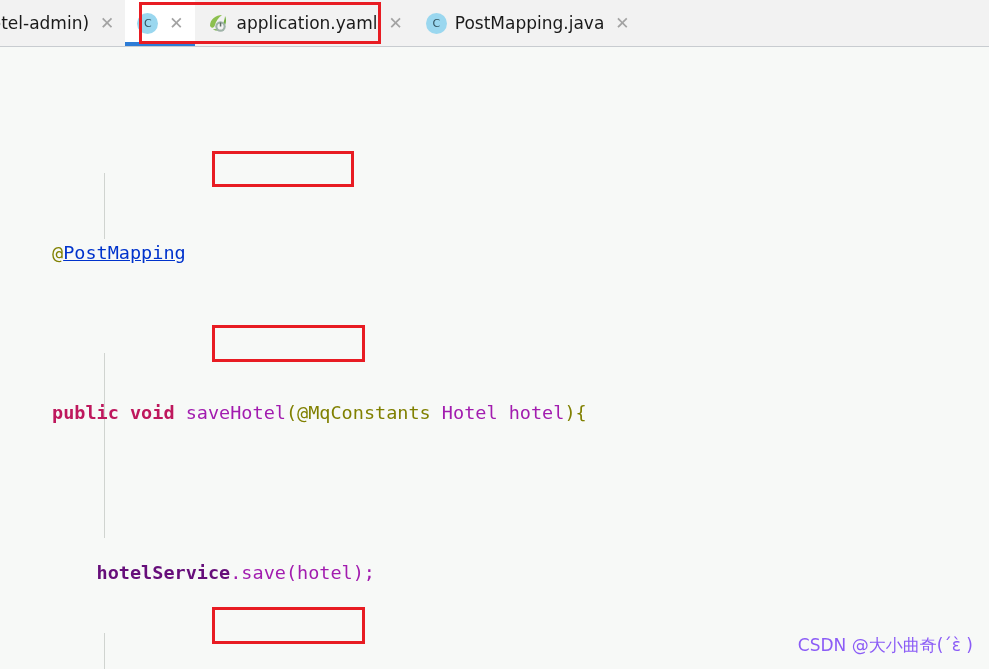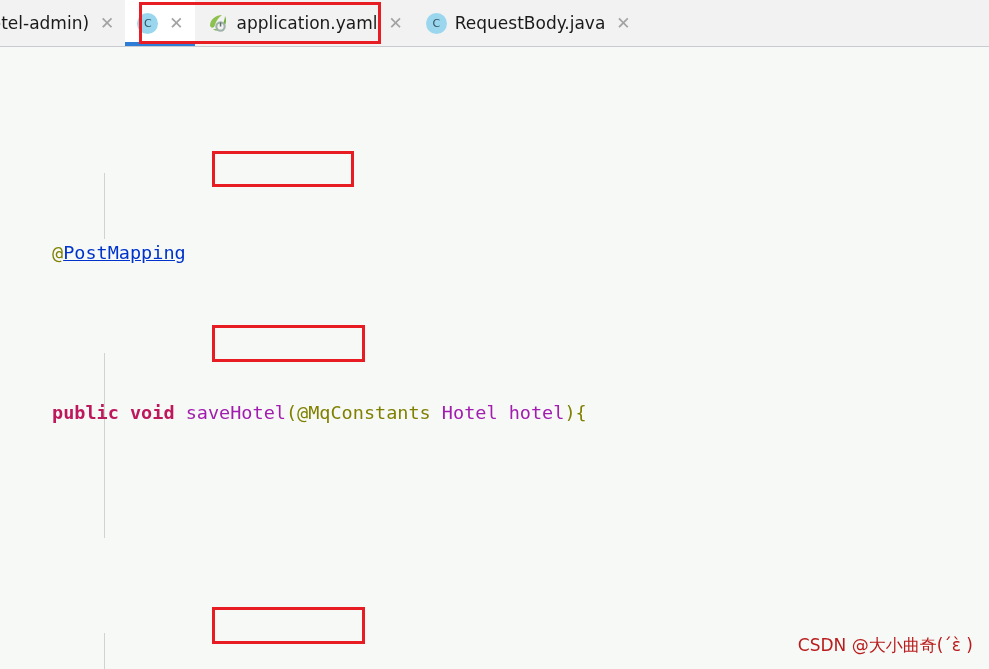--- a/index.html
+++ b/index.html
@@ -134,21 +134,21 @@
     pointer-events: none;
   }
 
   
   .watermark {
     position: absolute;
     right: 16px;
     bottom: 12px;
     font-family: "DejaVu Sans", sans-serif;
     font-size: 17px;
-    color: #b91c1c;
+    color: #8b5cf6;
     white-space: nowrap;
     text-align: center;
   }
 </style>
 </head>
 <body>
 
 <div class="tabbar">
 
   <div class="tab clipped-left">
@@ -170,40 +170,41 @@
         <circle cx="13.5" cy="13.5" r="3.1" fill="#f2f2f2"></circle>
         <rect x="12.8" y="9.5" width="1.5" height="4" fill="#5f6f66"></rect>
       </svg>
     </span>
     <span class="tab-label">application.yaml</span>
     <span class="tab-close">✕</span>
   </div>
 
   <div class="tab">
     <span class="icon-java">C</span>
-    <span class="tab-label">RequestBody.java</span>
+    <span class="tab-label">PostMapping.java</span>
     <span class="tab-close">✕</span>
   </div>
 
   <div class="tab-outline"></div>
 </div>
 
 <div class="editor">
 
   <div class="guide" style="top:126px;height:66px;"></div>
   <div class="guide" style="top:306px;height:185px;"></div>
   <div class="guide" style="top:586px;height:40px;"></div>
 
   <div class="code">
 
     
     <div class="ln"><span class="ann">@</span><span class="annlink">PostMapping</span></div>
 
     <div class="ln"><span class="kw">public</span><span class="pl"> </span><span class="kw">void</span><span class="pl"> </span><span class="pl">saveHotel</span><span class="ann">(</span><span class="ann">@MqConstants</span><span class="pl"> Hotel </span><span class="pl">hotel</span><span class="ann">){</span></div>
 
+    <div class="ln"><span class="pl">    </span><span class="fld">hotelService</span><span class="pl">.save(hotel);</span></div>
 
     
 
     
 
     
     
 
     
 

